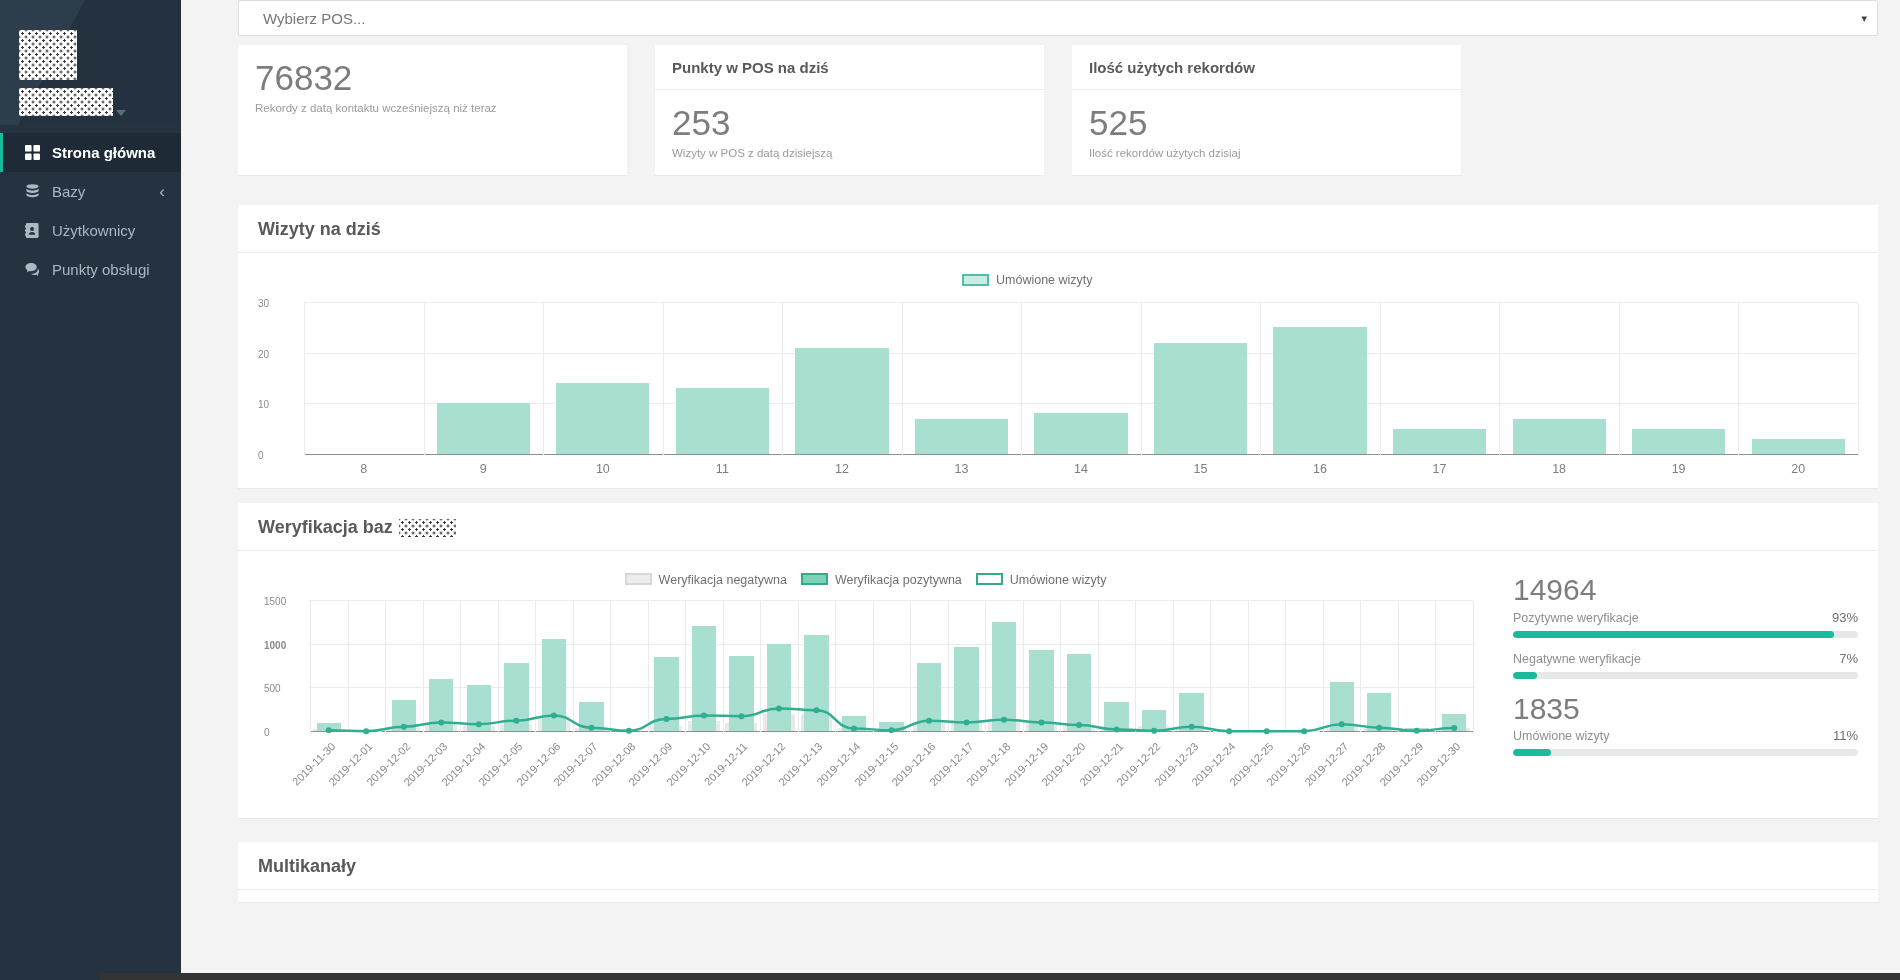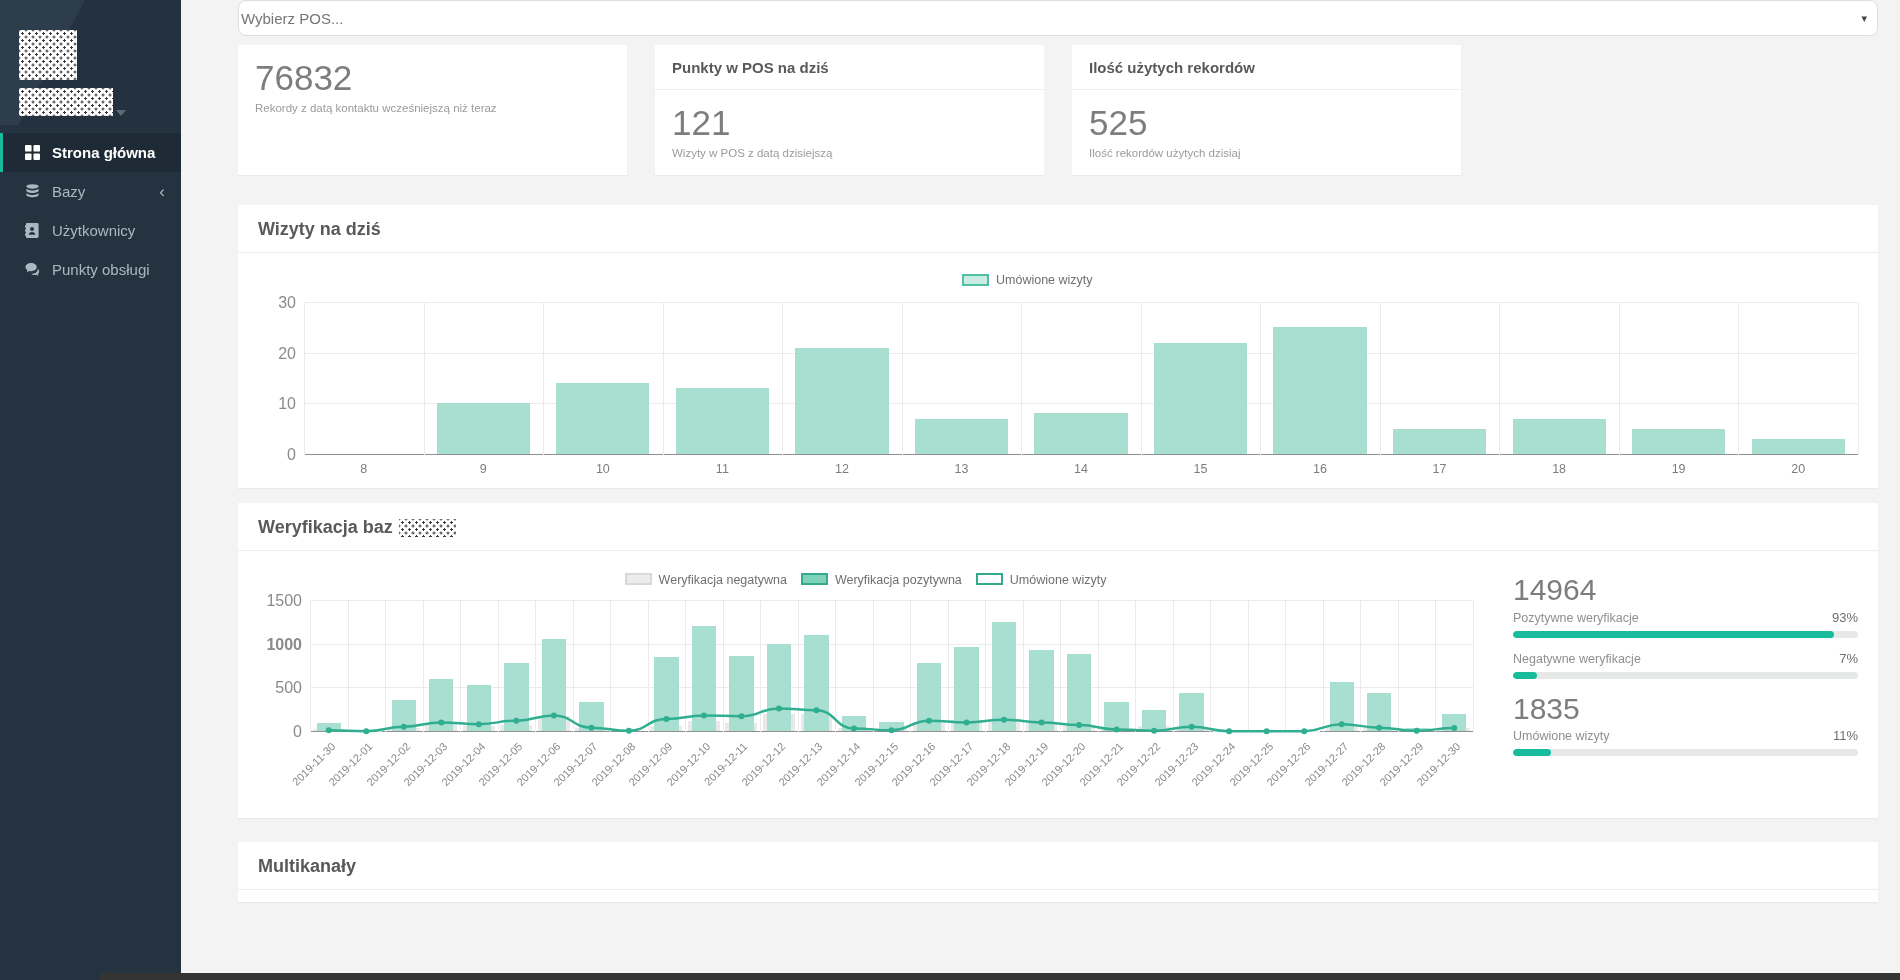--- a/index.html
+++ b/index.html
@@ -21,21 +21,21 @@
   .nav-chevron { position:absolute; right:16px; font-size:17px; line-height:1; color:#aab8c2; }
 
   
   .main { position:absolute; left:181px; top:0; right:0; bottom:0; padding:0 22px 0 57px; }
   .topbar { position:relative; height:80px; }
   .hamburger-btn { position:absolute; left:-10px; top:20px; width:38px; height:29px; background:#18bc9c; border:none; border-radius:4px; cursor:pointer; display:flex; flex-direction:column; justify-content:center; align-items:center; gap:2.5px; }
   .hamburger-btn span { display:block; width:15px; height:2.5px; background:#fff; border-radius:1px; }
   .logout { position:absolute; right:-16px; top:25px; display:flex; align-items:center; gap:8px; color:#8c979c; font-size:15px; cursor:pointer; }
   .logout svg { width:15px; height:15px; fill:#8c979c; }
 
-  .pos-select { position:relative; height:36px; background:#fff; border:1px solid #dedede; border-radius:8px; display:flex; align-items:center; padding:0 2px; color:#767676; font-size:15px; cursor:pointer; }
+  .pos-select { position:relative; height:36px; background:#fff; border:1px solid #dedede; border-radius:2px; display:flex; align-items:center; padding:0 24px; color:#767676; font-size:15px; cursor:pointer; }
   .pos-caret { position:absolute; right:10px; top:50%; transform:translateY(-50%); font-size:11px; color:#444; }
 
   
   .cards { display:grid; grid-template-columns:repeat(4,1fr); gap:28px; margin-top:9px; }
   .card { background:#fff; box-shadow:0 1px 1px rgba(0,0,0,0.04); }
   .card-header { padding:14px 17px 13px; font-size:15px; font-weight:bold; color:#595959; border-bottom:1px solid #ededed; }
   .card-body { padding:12px 17px 16px; }
   .card-value { font-size:35px; font-weight:300; color:#7d7d7d; line-height:1.2; }
   .card-sub { font-size:11.5px; color:#9b9b9b; margin-top:3px; }
 
@@ -44,21 +44,21 @@
   .panel-header { padding:14px 20px 12px; font-size:18px; font-weight:bold; color:#595959; border-bottom:1px solid #ededed; }
   .panel-visits { margin-top:30px; }
   .panel-verify { margin-top:15px; }
   .panel-multi  { margin-top:24px; height:60px; }
   .redact-inline { display:inline-block; width:57px; height:18px; vertical-align:middle; margin-left:6px; background-image:radial-gradient(circle,#3a3a3a 1px,transparent 1.3px),radial-gradient(circle,#3a3a3a 1px,transparent 1.3px); background-size:7px 7px; background-position:0 0,3.5px 3.5px; }
 
   
   .hgrid { position:absolute; left:0; right:0; height:1px; background:#ebebeb; }
   .hgrid.baseline { background:#8f8f8f; }
   .vgrid { position:absolute; top:0; bottom:0; width:1px; background:#ebebeb; }
-  .ylab { position:absolute; left:-46px; width:38px; text-align:right; font-size:16px; color:#8a8a8a; transform:translateY(50%); }
+  .ylab { position:absolute; left:-46px; width:38px; text-align:left; font-size:10px; color:#8a8a8a; transform:translateY(50%); }
   .cbar { position:absolute; bottom:1px; }
   .legend-box { display:inline-block; width:27px; height:12px; margin-right:7px; vertical-align:-1px; }
   .legend-label { font-size:12.5px; color:#6f6f6f; }
 
   
   .c1-section { padding:6px 20px 12px; }
   .c1-legend { position:relative; height:44px; }
   .c1-legend-inner { position:absolute; left:44%; top:14px; display:flex; align-items:center; }
   .sw-c1 { background:#c9ebe1; border:2px solid #50c0a5; }
   .c1-plot { position:relative; height:152px; margin-left:46px; }
@@ -159,21 +159,21 @@
   <div class="cards">
     <div class="card">
       <div class="card-body">
         <div class="card-value">76832</div>
         <div class="card-sub">Rekordy z datą kontaktu wcześniejszą niż teraz</div>
       </div>
     </div>
     <div class="card">
       <div class="card-header">Punkty w POS na dziś</div>
       <div class="card-body">
-        <div class="card-value">121</div>
+        <div class="card-value">253</div>
         <div class="card-sub">Wizyty w POS z datą dzisiejszą</div>
       </div>
     </div>
     <div class="card">
       <div class="card-header">Ilość użytych rekordów</div>
       <div class="card-body">
         <div class="card-value">525</div>
         <div class="card-sub">Ilość rekordów użytych dzisiaj</div>
       </div>
     </div>

